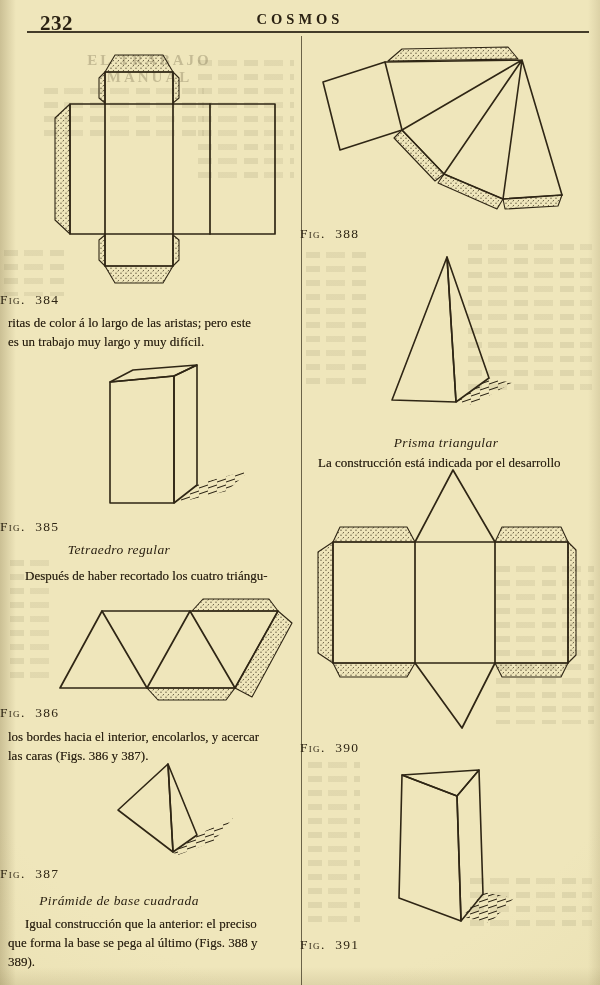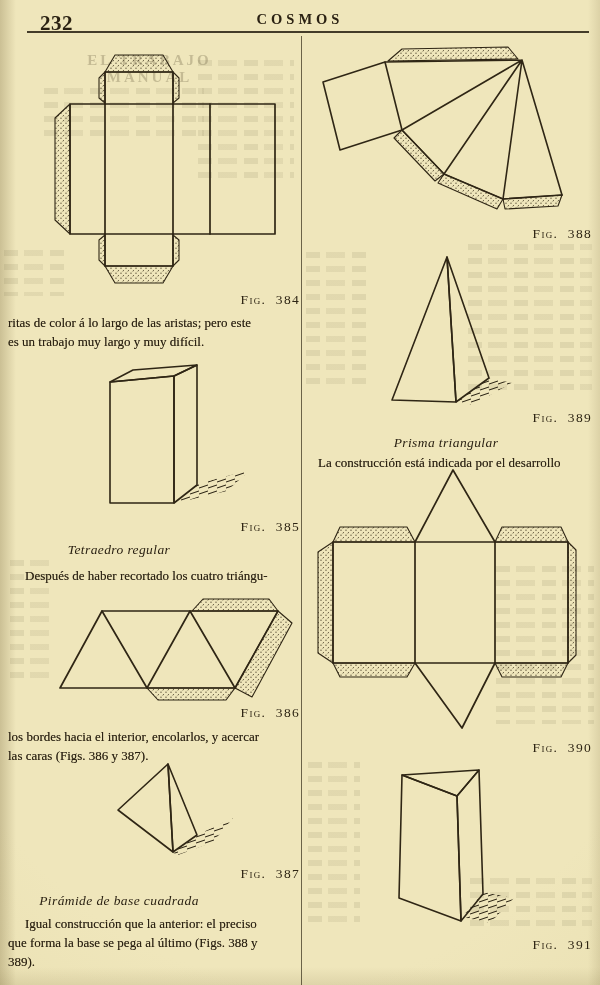--- a/index.html
+++ b/index.html
@@ -12,21 +12,21 @@
       radial-gradient(130% 105% at 50% 42%, #efe6bb 55%, #e2d8a6 100%);
     background-color:#ece3b7;
     font-family:"Liberation Serif","DejaVu Serif",serif;
     color:var(--ink,#2b2213);
   }
   .hdr-num { position:absolute; top:11px; left:40px; font-size:21px; font-weight:bold; letter-spacing:.5px; }
   .hdr-title { position:absolute; top:11px; left:0; right:0; text-align:center; font-size:14.5px; font-weight:bold; letter-spacing:4px; }
   .rule { position:absolute; top:31px; left:27px; width:562px; height:2px; background:#2c2414; opacity:.88; }
   .divider { position:absolute; top:36px; left:301px; width:1.4px; height:949px; background:#38301c; opacity:.72; }
   .fig { position:absolute; }
-  .cap { position:absolute; text-align:right; font-variant:small-caps; font-size:13.5px; letter-spacing:1.3px; word-spacing:5px; color:#2e2514; }
+  .cap { position:absolute; text-align:left; font-variant:small-caps; font-size:13.5px; letter-spacing:1.3px; word-spacing:5px; color:#2e2514; }
   .cap.l { left:0; width:300px; }
   .cap.r { left:300px; width:292px; }
   .subtitle { position:absolute; text-align:center; font-style:italic; font-size:13.5px; letter-spacing:.4px; }
   .subtitle.l { left:0; width:238px; }
   .subtitle.r { left:300px; width:292px; }
   .para { position:absolute; font-size:13px; line-height:19px; }
   .para .line { white-space:pre; }
   .para .ind { padding-left:17px; }
   .txt-shadow { text-shadow:0 0 .4px rgba(43,34,19,.55); }
   
@@ -171,21 +171,20 @@
       <path d="M92 88l42 44 59 25 59-4"></path>
     </g>
   </svg>
   <div class="cap r" style="top:226px">Fig. 388</div>
 
   <svg class="fig" style="left:372px;top:247px" width="170" height="158" viewBox="0 0 170 158">
     <path d="M84 155l33-24 23 5-40 22z" fill="url(#p-shad)"></path>
     <path d="M75 10 20 153l64 2z" fill="url(#p-grain)" class="outline" style="stroke-width:1.6"></path>
     <path d="M75 10l9 145 33-24z" fill="url(#p-dark)" class="outline" style="stroke-width:1.6"></path>
   </svg>
-  <div class="cap r" style="top:410px">Fig. 389</div>
   <div class="subtitle r" style="top:435px">Prisma triangular</div>
   <div class="para txt-shadow" style="left:308px;top:453px;width:286px">
     <div class="line" style="padding-left:10px">La construcción está indicada por el desarrollo</div>
   </div>
 
   <svg class="fig" style="left:310px;top:464px" width="278" height="272" viewBox="0 0 278 272">
     <g fill="url(#p-stip)" class="thin">
       <path d="M23 78l7-15h67l8 15z"></path>
       <path d="M23 78 8 88v101l15 10z"></path>
       <path d="M23 199l7 14h67l8-14z"></path>

